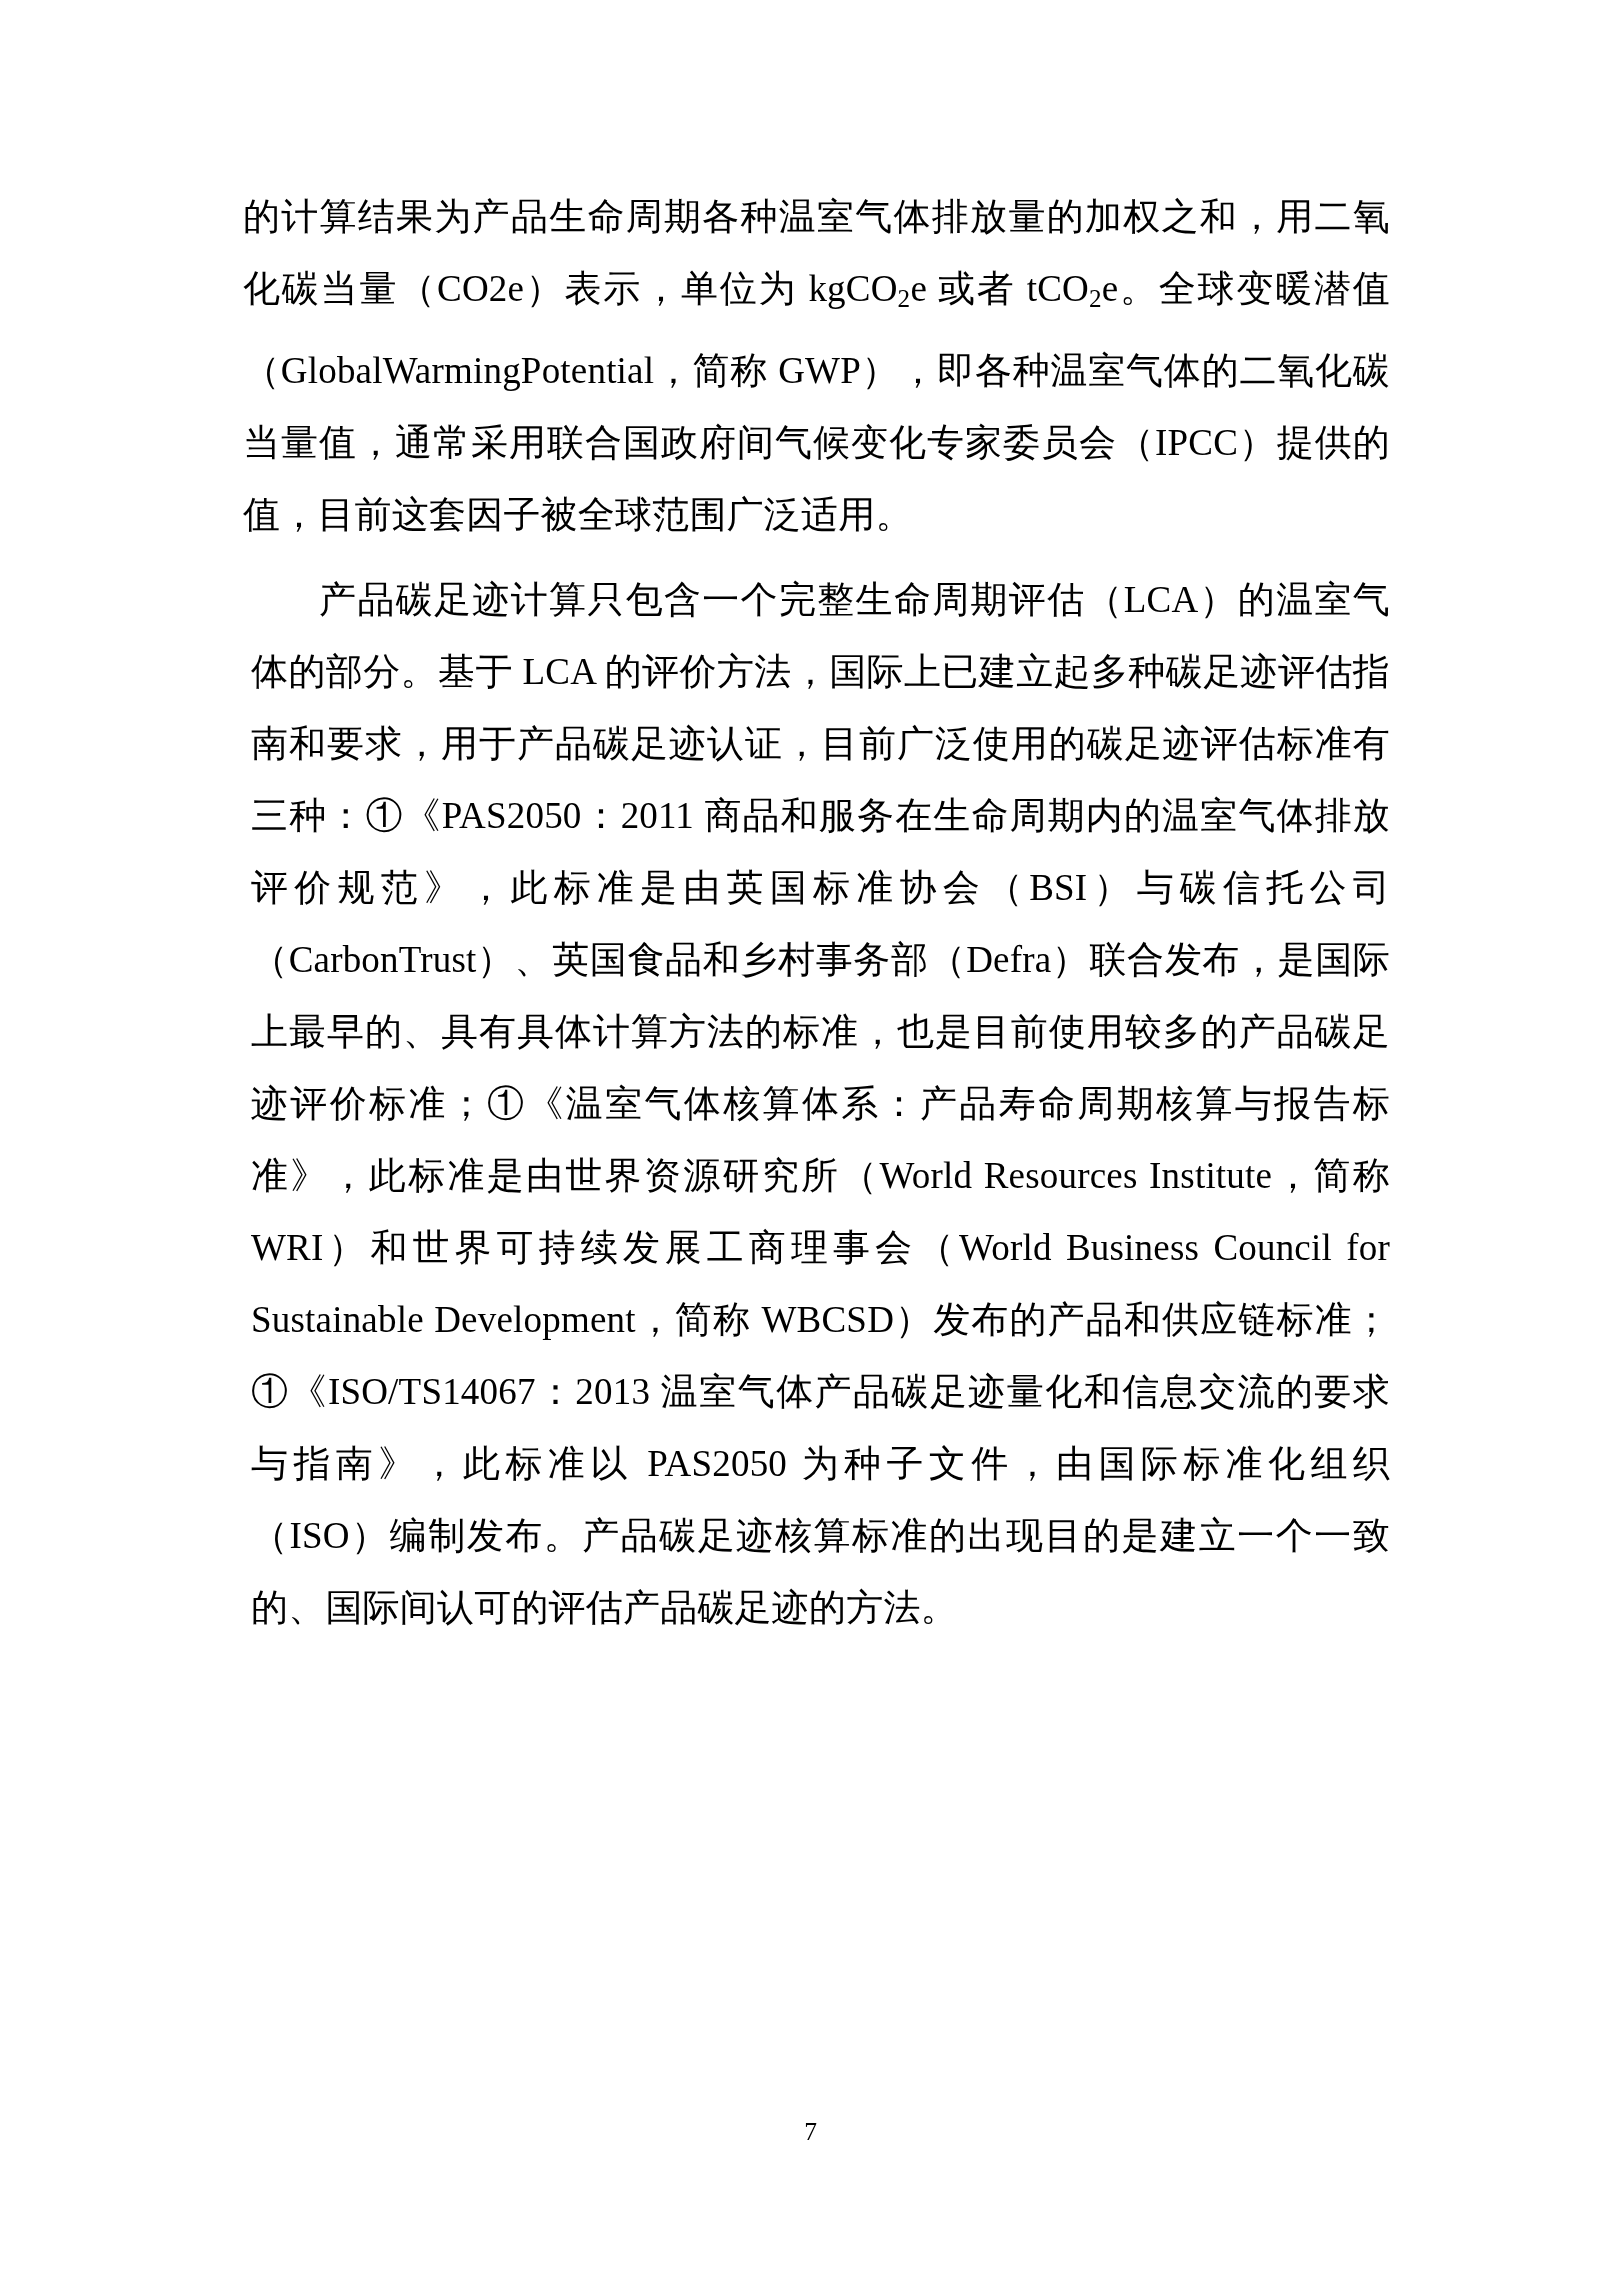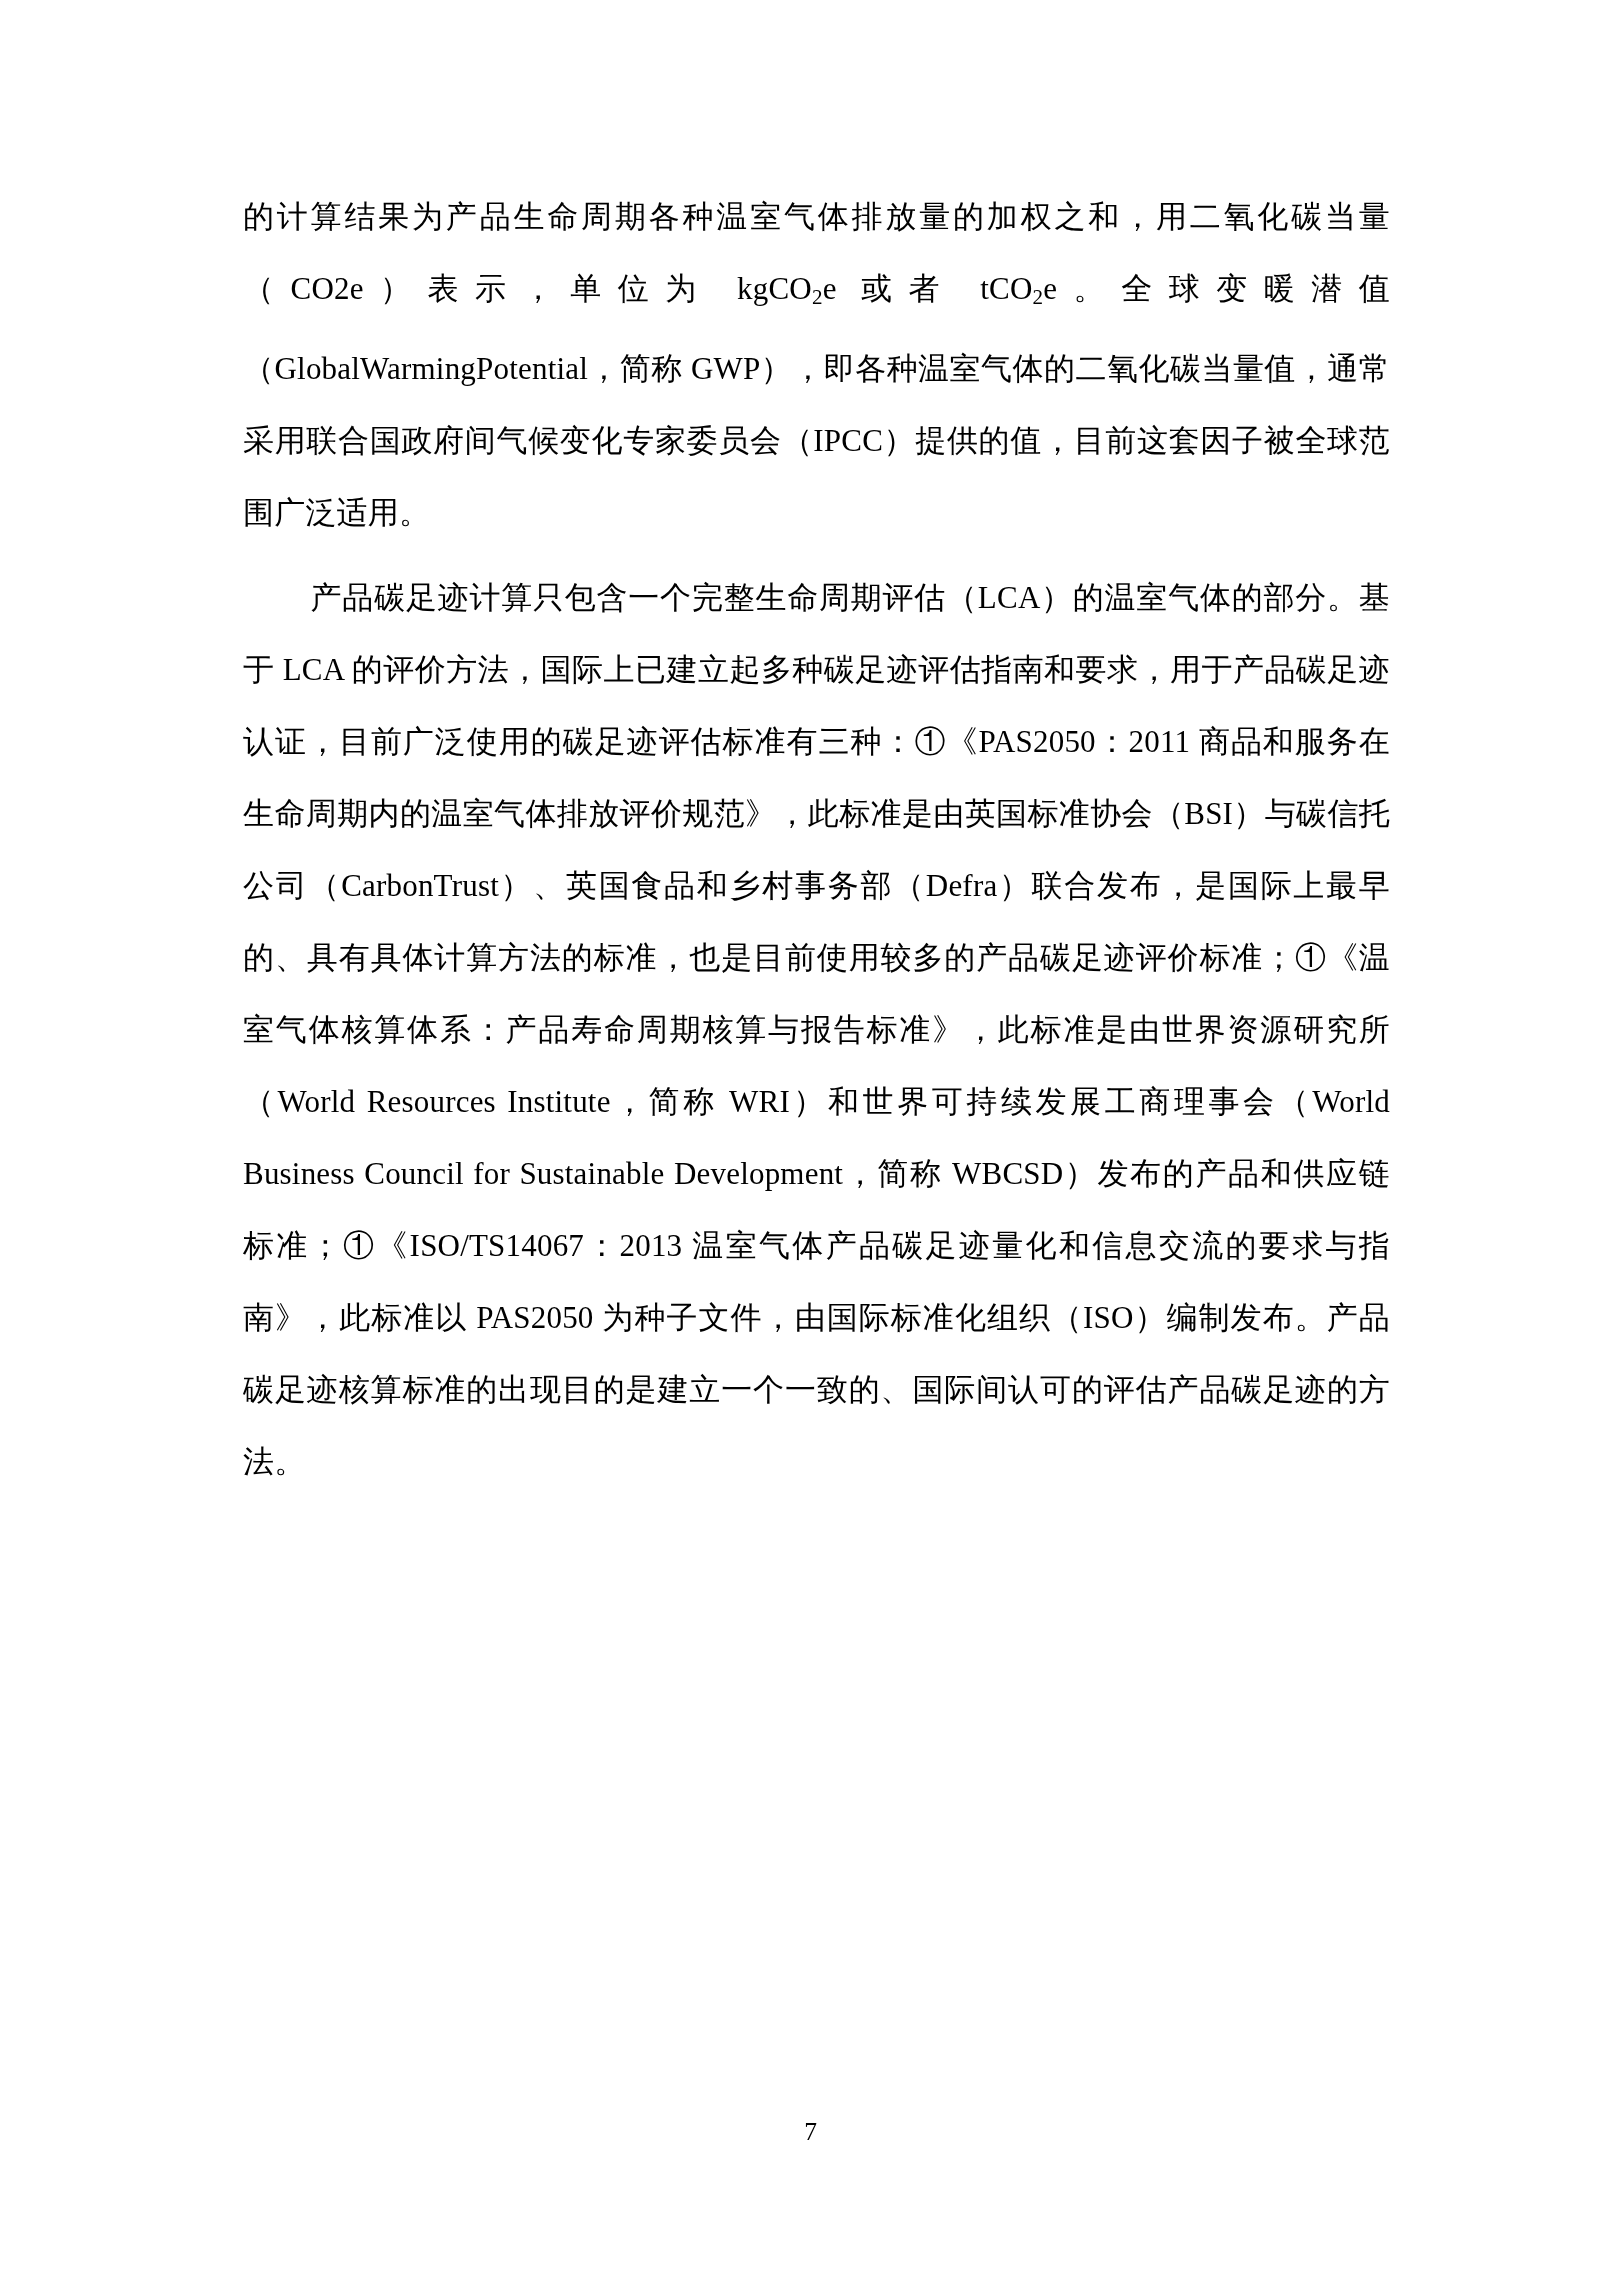--- a/index.html
+++ b/index.html
@@ -24,29 +24,30 @@
     background: #ffffff;
   }
   .content {
     position: absolute;
     left: 243px;
     top: 181px;
     width: 1147px;
   }
   p.para {
     margin: 0;
-    font-size: 31px;
+    font-size: 37px;
     line-height: 72px;
     text-align: justify;
     text-justify: inter-ideograph;
     letter-spacing: 0.2px;
     color: #000000;
   }
   p.para + p.para {
     margin-top: 13.7px;
+    margin-left: 8px;
   }
   .indent {
     display: inline-block;
     width: 67px;
   }
   .footer {
     position: absolute;
     left: 0;
     top: 2117px;
     width: 1621px;

